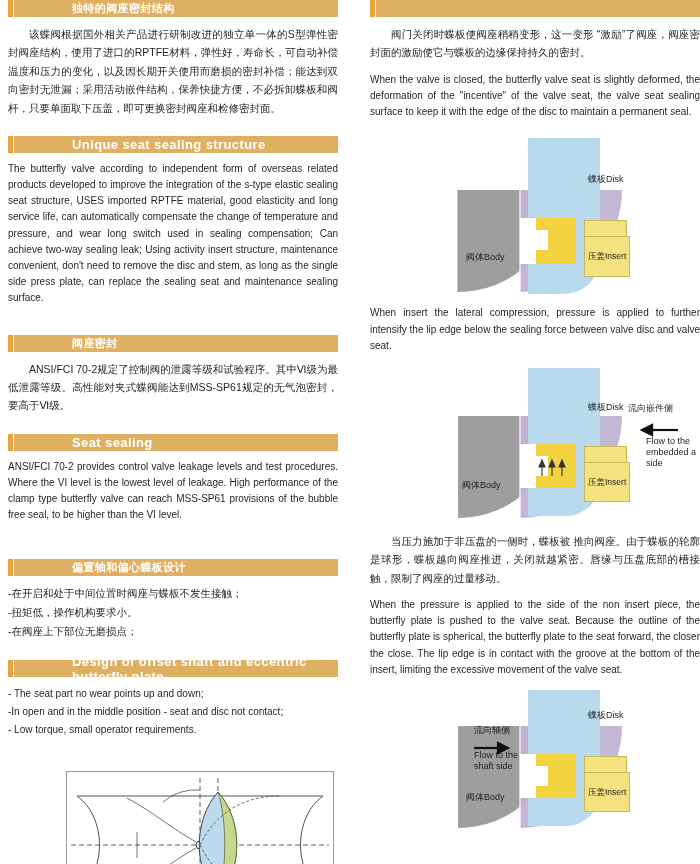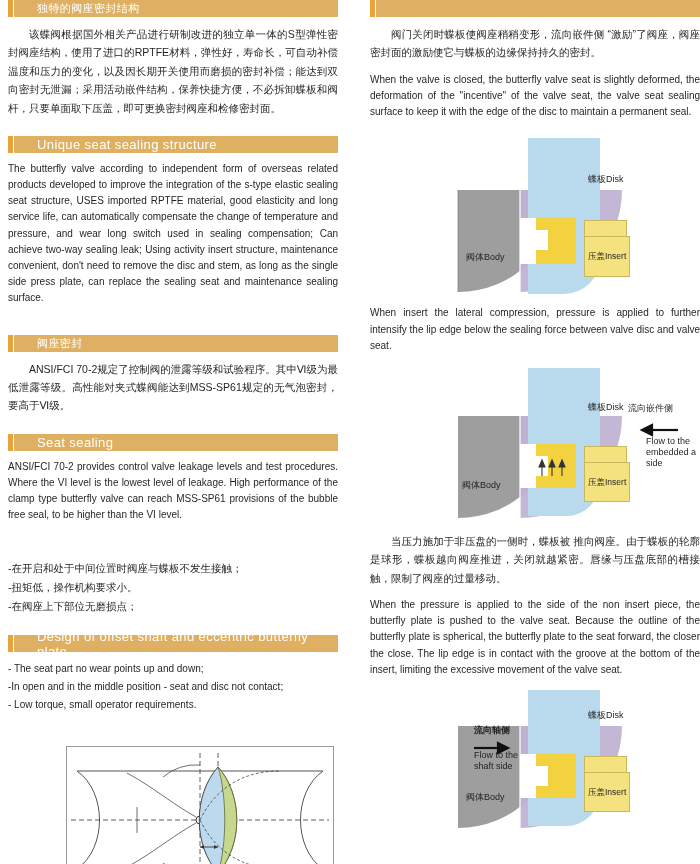--- a/index.html
+++ b/index.html
@@ -41,22 +41,23 @@
     left: 6px; top: 0;
     right: 0; height: 17px;
     background: #e0b062;
   }
   .hd .txt {
     position: relative;
     z-index: 2;
     padding-left: 29px;
     font-size: 11px;
     color: #ffffff;
-    font-weight: normal;
+    font-weight: bold;
     letter-spacing: .4px;
+    margin-left: 35px;
   }
   .hd-en .fill { background: #e0b062; }
   .hd-en .txt {
     font-size: 13px;
     color: #ffffff;
     font-style: normal;
   }
 
   
   .p-cn {
@@ -172,20 +173,25 @@
     <div class="hd hd-en">
       <span class="bar"></span>
       <span class="fill"></span>
       <span class="txt">Seat sealing</span>
     </div>
 
     <p class="p-en">ANSI/FCI 70-2 provides control valve leakage levels and test procedures. Where the VI level is the lowest level of leakage. High performance of the clamp type butterfly valve can reach MSS-SP61 provisions of the bubble free seal, to be higher than the VI level.</p>
 
     <div class="gap-l"></div>
 
+    <div class="hd">
+      <span class="bar"></span>
+      <span class="fill"></span>
+      <span class="txt">偏置轴和偏心蝶板设计</span>
+    </div>
 
     <div class="p-list">
       <div>-在开启和处于中间位置时阀座与蝶板不发生接触；</div>
       <div>-扭矩低，操作机构要求小。</div>
       <div>-在阀座上下部位无磨损点；</div>
     </div>
 
     <div class="gap-s"></div>
 
     <div class="hd hd-en">
@@ -244,21 +250,21 @@
   </div>
 
   <div class="col col-right">
 
     <div class="hd">
       <span class="bar"></span>
       <span class="fill"></span>
       <span class="txt"></span>
     </div>
 
-    <p class="p-cn indent">阀门关闭时蝶板使阀座稍稍变形，流向嵌件侧 “激励”了阀座，阀座密封面的激励使它与蝶板的边缘保持持久的密封。</p>
+    <p class="p-cn indent">阀门关闭时蝶板使阀座稍稍变形，这一变形 “激励”了阀座，阀座密封面的激励使它与蝶板的边缘保持持久的密封。</p>
     <p class="p-en">When the valve is closed, the butterfly valve seat is slightly deformed, the deformation of the "incentive" of the valve seat, the valve seat sealing surface to keep it with the edge of the disc to maintain a permanent seal.</p>
 
     <div class="fig" style="height:165px;">
       <svg width="330" height="165" viewBox="0 0 330 165">
 
         <path d="M88,60 L88,162 A102,102 0 0,0 190,60 Z" fill="#9e9e9e"></path>
 
         <path d="M150,60 L150,162 A102,102 0 0,0 252,60 Z" fill="#c1b3d4" opacity="0.95"></path>
 
         <path d="M150,60 L150,162 L162,162 L162,60 Z" fill="#ffffff" opacity="0.0"></path>
@@ -325,19 +331,19 @@
 
         <g stroke="#111" stroke-width="2.2" fill="#111">
           <line x1="104" y1="60" x2="132" y2="60"></line>
           <polygon points="138,60 128,55 128,65"></polygon>
         </g>
       </svg>
       <span class="lbl" style="left:218px; top:22px;">蝶板Disk</span>
       <span class="lbl-box" style="left:214px; top:68px;">阀座Seat</span>
       <span class="lbl-box" style="left:214px; top:84px;">压盖Insert</span>
       <span class="lbl" style="left:96px; top:104px;">阀体Body</span>
-      <span class="lbl-plain" style="left:104px; top:36px;font-weight:bold;">流向轴侧</span>
+      <span class="lbl-plain" style="left:104px; top:36px;">流向轴侧</span>
       <span class="lbl" style="left:104px; top:62px; white-space:normal; width:56px;">Flow to the shaft side</span>
     </div>
 
   </div>
 
 </div>
 
 </body></html>

